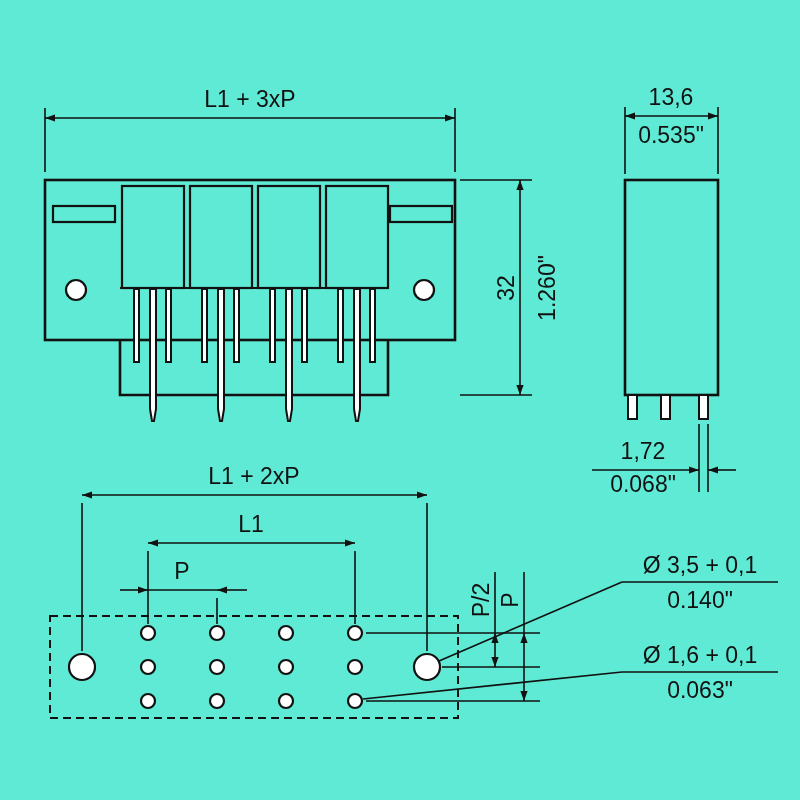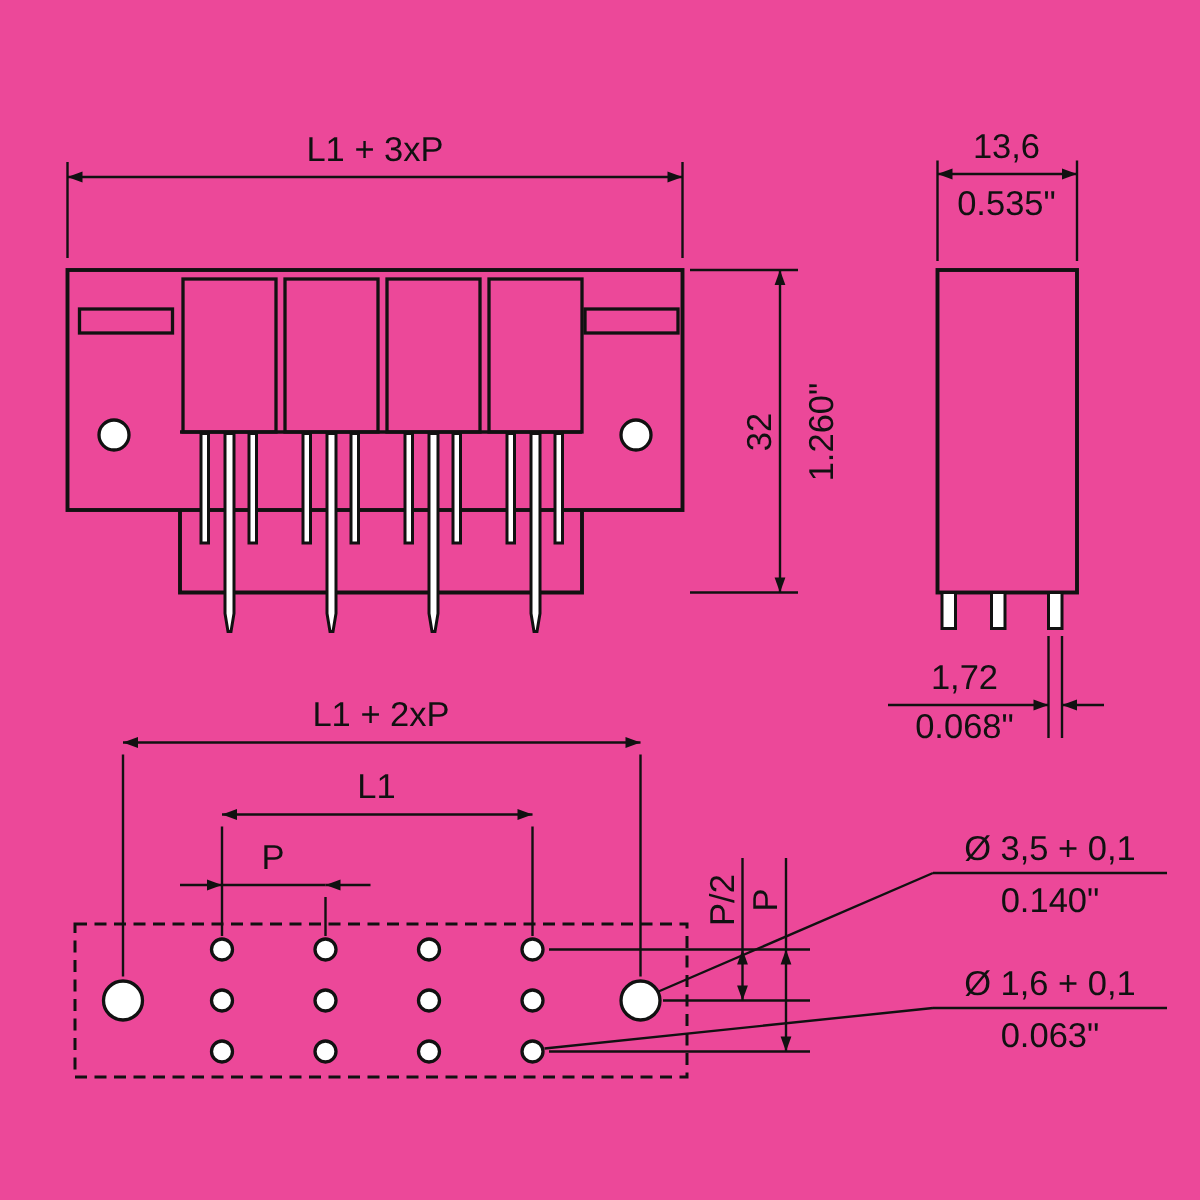--- a/index.html
+++ b/index.html
@@ -1,16 +1,16 @@
 <!DOCTYPE html>
 <html><head>
 <meta charset="utf-8">
 <style>
   html,body{margin:0;padding:0;background:#ffffff;}
-  #canvas{width:800px;height:800px;background:#ec4899;overflow:hidden;}
+  #canvas{width:800px;height:800px;background:#5eead4;overflow:hidden;}
   svg{display:block;}
   text{font-family:"Liberation Sans","DejaVu Sans",sans-serif;font-size:23px;fill:#111111;}
   .mid{text-anchor:middle;}
   .part{fill:none;stroke:#111111;stroke-width:2.6;}
   .part2{fill:none;stroke:#111111;stroke-width:2.2;}
   .pinf{fill:#ffffff;stroke:#111111;stroke-width:2;}
   .hole{fill:#ffffff;stroke:#111111;stroke-width:2.2;}
   .dim{fill:none;stroke:#111111;stroke-width:1.6;}
   .dash{fill:none;stroke:#111111;stroke-width:2;stroke-dasharray:8 5;}
 </style>

